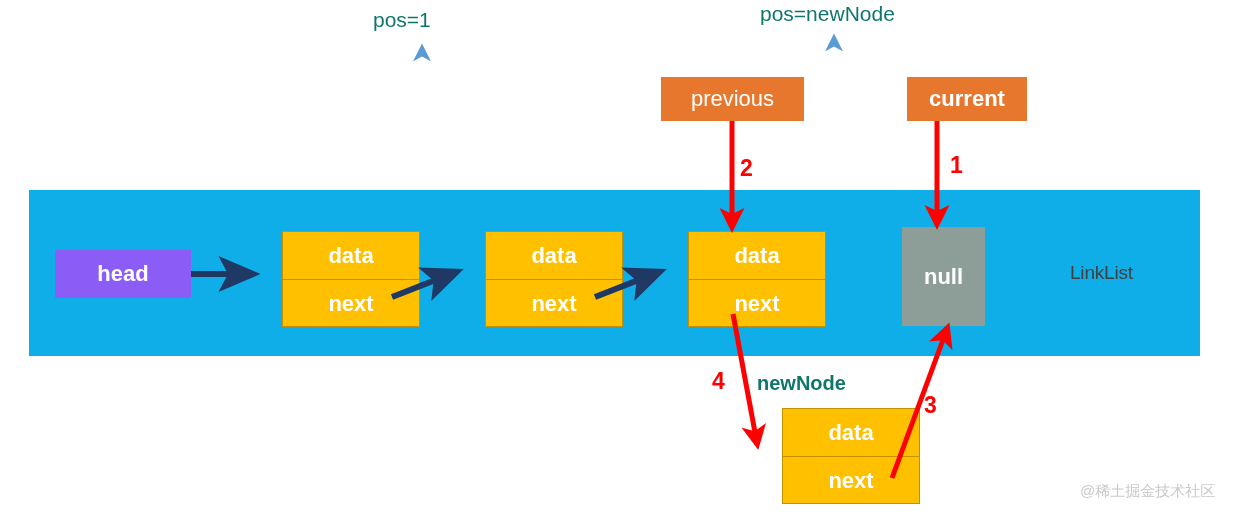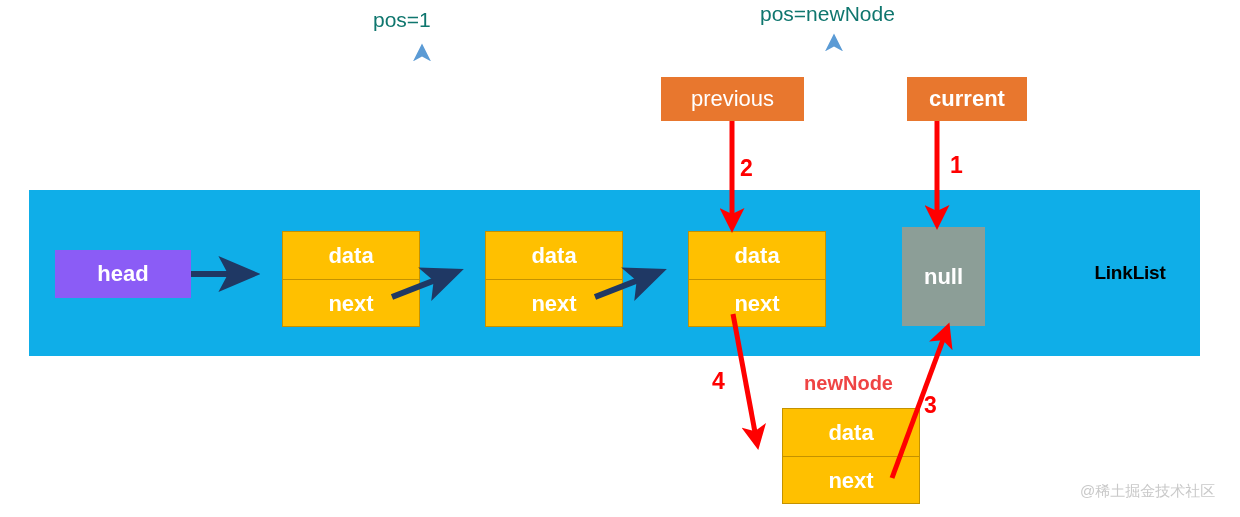--- a/index.html
+++ b/index.html
@@ -21,24 +21,24 @@
 
   
   #linklist-band {
     left: 29px; top: 190px;
     width: 1171px; height: 166px;
     background: #0FAEE8;
   }
   #linklist-label {
     left: 1070px; top: 262px;
     width: 120px;
-    color: #000000;
+    color: #404040;
     font-size: 19px;
-    font-weight: bold;
-    text-align: center;
+    font-weight: normal;
+    text-align: left;
     letter-spacing: -0.2px;
   }
 
   
   #head-box {
     left: 55px; top: 250px;
     width: 136px; height: 48px;
     background: #8b5cf6;
     color: #ffffff;
     font-size: 22px;
@@ -95,24 +95,24 @@
     align-items: center;
     justify-content: center;
   }
   #previous-box { left: 661px; top: 77px; width: 143px; text-align: right; }
   #current-box  { left: 907px; top: 77px; width: 120px; font-weight: bold; }
 
   
   #newnode-label {
     left: 757px; top: 372px;
     width: 136px;
-    color: #ef4444;
+    color: #0f766e;
     font-size: 20px;
     font-weight: bold;
-    text-align: right;
+    text-align: left;
   }
   #newnode-box { left: 758px; top: 408px; }
 
   
   .pos-label {
     color: #0f766e;
     font-size: 21px;
     font-weight: normal;
     white-space: nowrap;
   }

